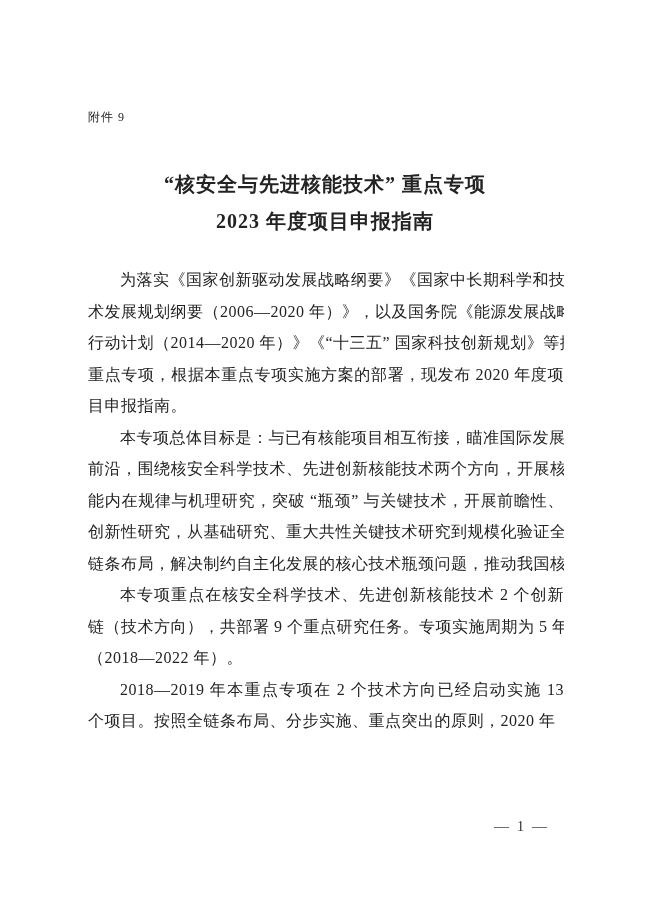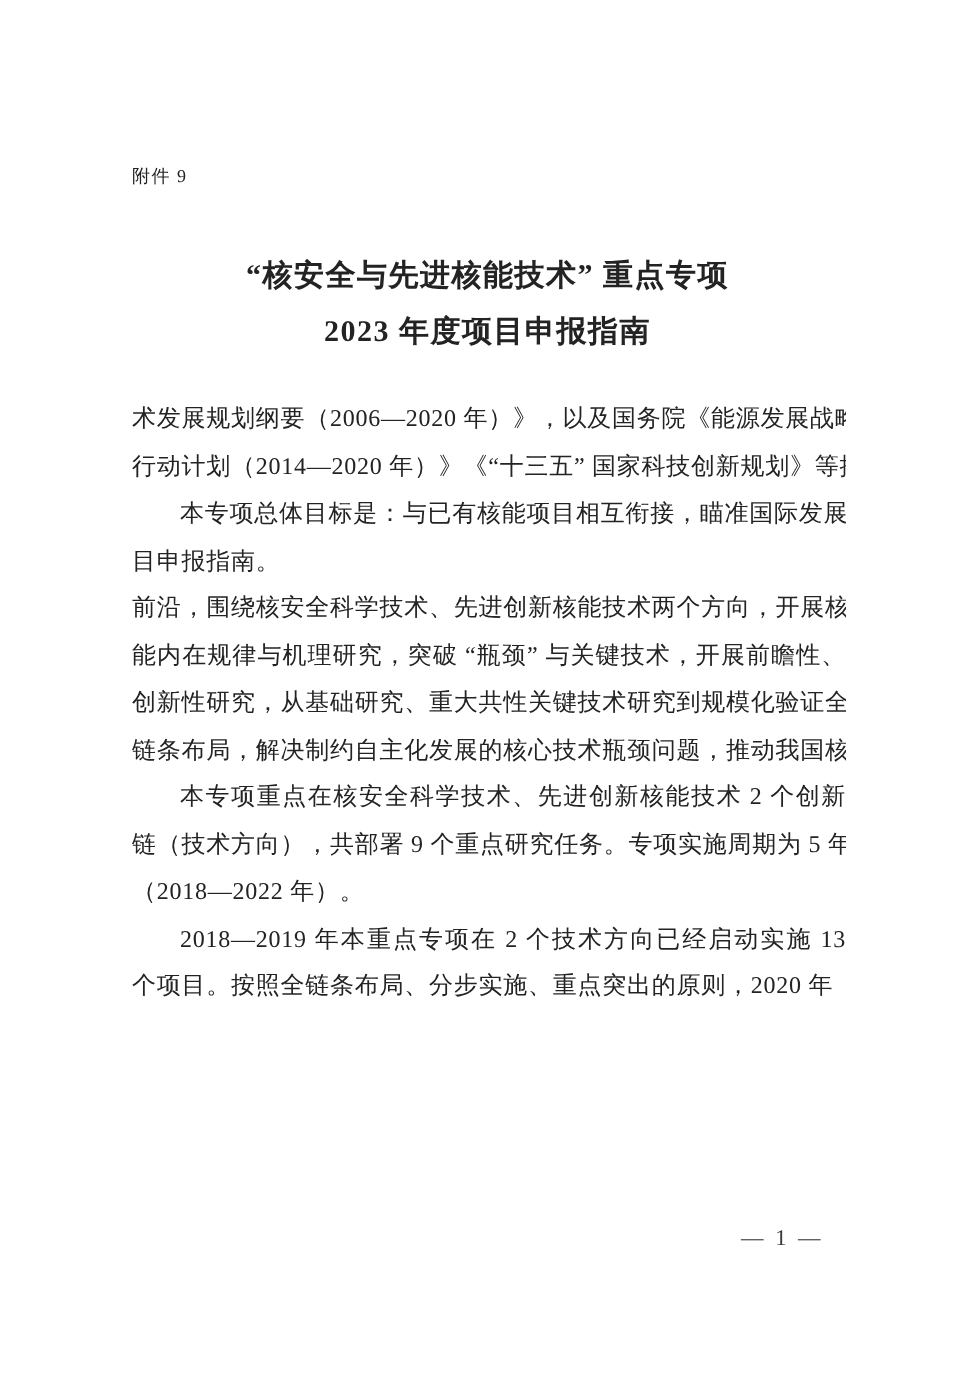--- a/index.html
+++ b/index.html
@@ -76,24 +76,26 @@
 <div class="page">
 
   <div class="attachment-label">附件 9</div>
 
   <div class="doc-title">
     <div class="t-line">“核安全与先进核能技术” 重点专项</div>
     <div class="t-line">2023 年度项目申报指南</div>
   </div>
 
   <div class="doc-body">
+      <div class="bline para-first">为落实《国家创新驱动发展战略纲要》《国家中长期科学和技</div>
       <div class="bline">术发展规划纲要（2006—2020 年）》，以及国务院《能源发展战略</div>
       <div class="bline">行动计划（2014—2020 年）》《“十三五” 国家科技创新规划》等提</div>
+      <div class="bline">重点专项，根据本重点专项实施方案的部署，现发布 2020 年度项</div>
+      <div class="bline para-last">目申报指南。</div>
       <div class="bline para-first">本专项总体目标是：与已有核能项目相互衔接，瞄准国际发展</div>
-      <div class="bline para-last">目申报指南。</div>
       <div class="bline">前沿，围绕核安全科学技术、先进创新核能技术两个方向，开展核</div>
       <div class="bline">能内在规律与机理研究，突破 “瓶颈” 与关键技术，开展前瞻性、</div>
       <div class="bline">创新性研究，从基础研究、重大共性关键技术研究到规模化验证全</div>
       <div class="bline">链条布局，解决制约自主化发展的核心技术瓶颈问题，推动我国核</div>
       <div class="bline para-first">本专项重点在核安全科学技术、先进创新核能技术 2 个创新</div>
       <div class="bline">链（技术方向），共部署 9 个重点研究任务。专项实施周期为 5 年</div>
       <div class="bline para-last">（2018—2022 年）。</div>
       <div class="bline para-first">2018—2019 年本重点专项在 2 个技术方向已经启动实施 13</div>
       <div class="bline para-last">个项目。按照全链条布局、分步实施、重点突出的原则，2020 年</div>
     </div>

